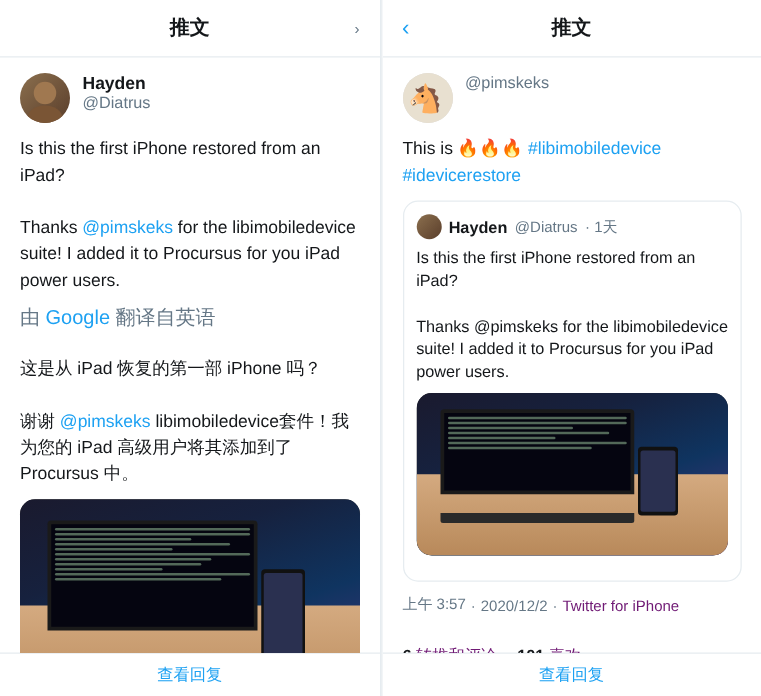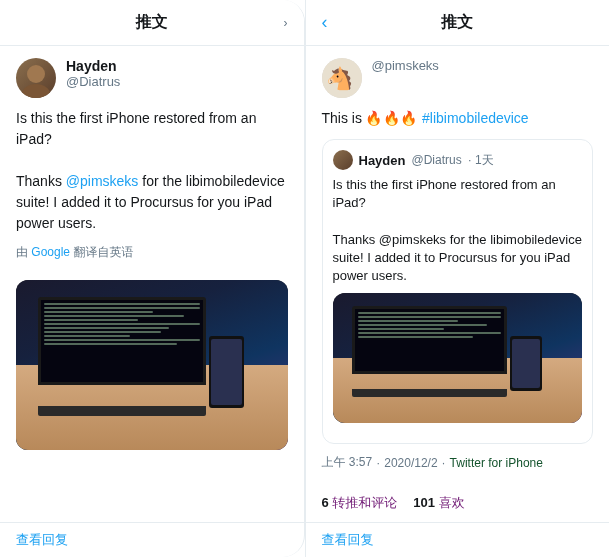--- a/index.html
+++ b/index.html
@@ -18,21 +18,20 @@
       flex: 1;
       overflow: hidden;
     }
 
     .panel {
       flex: 1;
       display: flex;
       flex-direction: column;
       border-right: 1px solid #e6ecf0;
       overflow: hidden;
-      border-radius: 22px;
     }
 
     .panel:last-child {
       border-right: none;
     }
 
     .panel-header {
       display: flex;
       align-items: center;
       justify-content: center;
@@ -122,21 +121,21 @@
       line-height: 1.5;
       margin-bottom: 10px;
     }
 
     .tweet-text a, .mention {
       color: #1da1f2;
       text-decoration: none;
     }
 
     .translation-label {
-      font-size: 12px;
+      font-size: 16px;
       color: #657786;
       margin-bottom: 19px;
     }
 
     .translation-label a {
       color: #1da1f2;
     }
 
     .translated-text {
       font-size: 14px;
@@ -175,21 +174,21 @@
     .tweet-footer {
       display: flex;
       align-items: center;
       gap: 4px;
       font-size: 12px;
       color: #657786;
       margin-bottom: 23px;
     }
 
     .tweet-footer a {
-      color: #14532d;
+      color: #701a75;
       text-decoration: none;
     }
 
     .tweet-stats {
       display: flex;
       gap: 16px;
       font-size: 13px;
       color: #14171a;
       margin-bottom: 8px;
     }
@@ -236,20 +235,21 @@
       font-size: 13px;
       color: #14171a;
       line-height: 1.4;
       margin-bottom: 8px;
     }
 
     .bottom-bar {
       padding: 8px 16px;
       border-top: 1px solid #e6ecf0;
       display: flex;
+      justify-content: center;
     }
 
     .more-btn {
       font-size: 13px;
       color: #1da1f2;
       cursor: pointer;
     }
 
     .divider {
       width: 1px;
@@ -282,20 +282,24 @@
 
       <div class="tweet-text">
         Is this the first iPhone restored from an iPad?<br><br>
         Thanks <a class="mention">@pimskeks</a> for the libimobiledevice suite! I added it to Procursus for you iPad power users.
       </div>
 
       <div class="translation-label">
         由 <a>Google</a> 翻译自英语
       </div>
 
+      <div class="translated-text">
+        这是从 iPad 恢复的第一部 iPhone 吗？<br><br>
+        谢谢 <a class="mention">@pimskeks</a> libimobiledevice套件！我为您的 iPad 高级用户将其添加到了 Procursus 中。
+      </div>
 
       <div class="tweet-image">
         <div class="tweet-image-inner scene-left">
           <div style="position:absolute;bottom:0;left:0;right:0;height:50%;background:linear-gradient(180deg,#d4aa80 0%,#b8895a 100%);"></div>
           <div style="position:absolute;bottom:38%;left:8%;width:62%;height:52%;background:#1a1a1a;border-radius:3px 3px 0 0;">
             <div style="position:absolute;top:3px;left:3px;right:3px;bottom:3px;background:#050510;display:flex;flex-direction:column;gap:2px;padding:3px;overflow:hidden;">
               <div class="screen-line"></div>
                 <div class="screen-line"></div>
                 <div class="screen-line" style="width:70%"></div>
               <div class="screen-line" style="width:90%"></div>
@@ -335,20 +339,21 @@
             <text x="4" y="28" font-size="22">🐴</text>
           </svg>
         </div>
         <div class="user-info">
           <span class="username">@pimskeks</span>
         </div>
       </div>
 
       <div class="tweet-text">
         This is 🔥🔥🔥 <a class="mention">#libimobiledevice</a><br>
+        <a class="mention">#idevicerestore</a>
       </div>
 
       <div class="quoted-tweet">
         <div class="quoted-header">
           <div class="quoted-avatar"></div>
           <span class="quoted-name">Hayden</span>
           <span class="quoted-username">@Diatrus</span>
           <span class="quoted-username">· 1天</span>
         </div>
         <div class="quoted-text">

